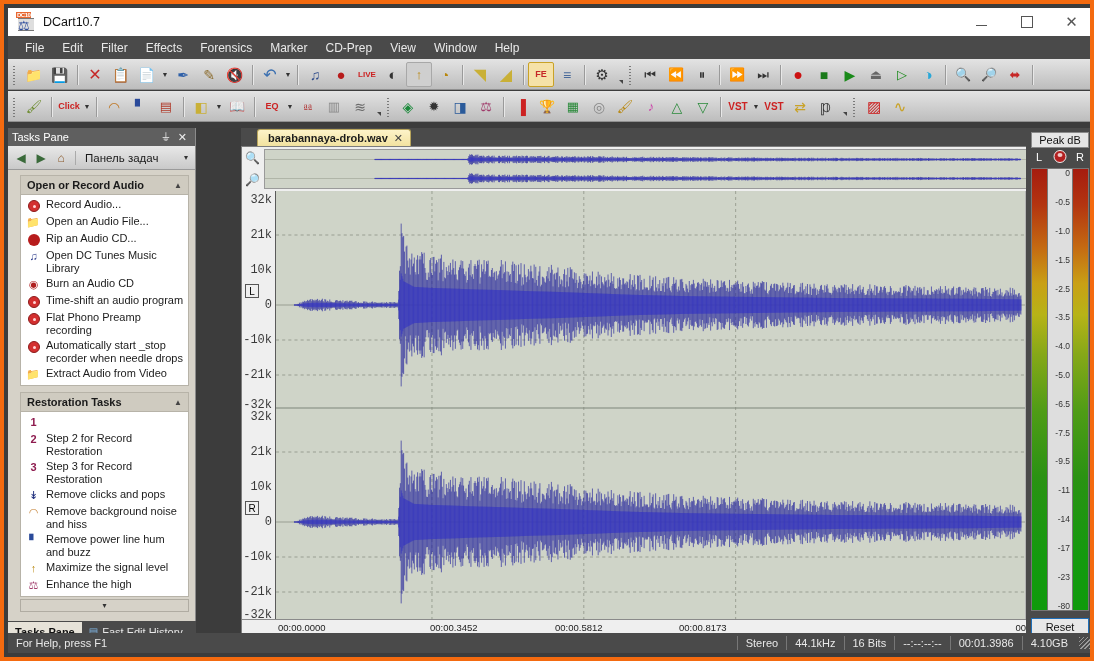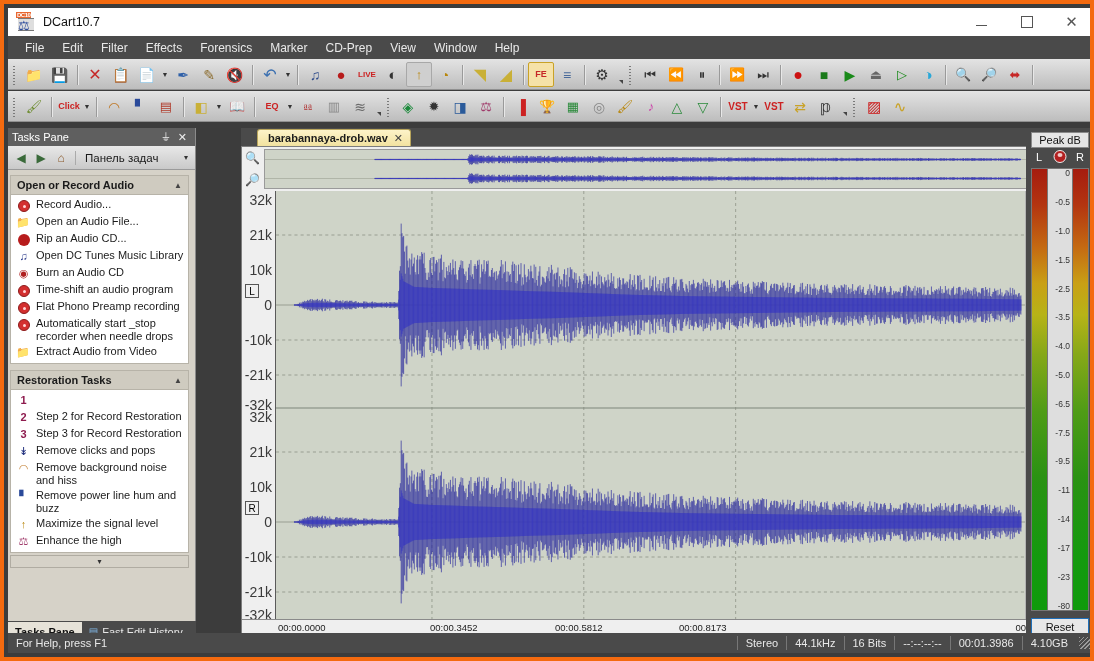--- a/index.html
+++ b/index.html
@@ -117,21 +117,21 @@
     border-bottom:1px solid #9a9a9a;
   }
   .navbtn { width:18px;height:18px; display:flex;align-items:center;justify-content:center;
             font-size:12px; color:#3a6a3a; }
   .navbtn.home { color:#8b5a2b; font-size:12px;}
   .navsep { width:1px;height:14px;background:#aaa;margin:0 3px;}
   .tp-nav .label { font-size:11.5px;color:#1a1a1a; margin-left:4px;flex:1;}
   .tp-nav .caret { font-size:8px;color:#333;padding-right:3px;}
 
   .tp-body { position:absolute; left:0; top:42px; right:0; bottom:0;
-             padding:5px 6px 0 2px; overflow:hidden;}
+             padding:5px 6px 0 12px; overflow:hidden;}
   .group-title {
     background:#cfcbc0; font-size:11px; font-weight:bold; color:#1a1a1a;
     padding:3px 6px; display:flex; align-items:center;
     border:1px solid #b7b3a8; border-bottom:none;
   }
   .group-title .t{flex:1;}
   .group-title .chev{font-size:8px;color:#444;}
   .group-box {
     background:#ffffff; border:1px solid #b7b3a8;
     padding:2px 0 2px 0;
@@ -207,21 +207,21 @@
   .ov-rbox{width:32px;height:22px;border:1px solid #9a9a9a;background:#e8e8e8;
            display:flex;align-items:center;justify-content:center;}
 
   
   .wave-main{
     position:absolute;left:0;top:44px;width:825px;height:428px;
     display:flex;
   }
   .yaxis{width:34px;height:100%;position:relative;background:#efefef;
          border-right:1px solid #5a5a5a;}
-  .ytick{position:absolute;right:3px;font-size:14px;color:#3a3a3a;transform:translateY(-50%);}
+  .ytick{position:absolute;right:3px;font-size:12px;color:#3a3a3a;transform:translateY(-50%);font-family:Liberation Mono, monospace;}
   .chanbadge{position:absolute;left:3px;width:14px;height:14px;border:1px solid #555;
     background:#efefef;font-size:10px;display:flex;align-items:center;justify-content:center;
     transform:translateY(-50%);}
   .wavecanvas{flex:1;position:relative;background:#cfd4c8;overflow:hidden;}
 
   
   .slidercol{width:42px;height:100%;background:#efefef;position:relative;
              border-left:1px solid #b4b4b4;}
   .srail{position:absolute;width:1px;top:8px;bottom:10px;background:#cfcfcf;}
   .shandle-top{position:absolute;width:24px;height:11px;background:#1884d8;border-radius:1px;}

